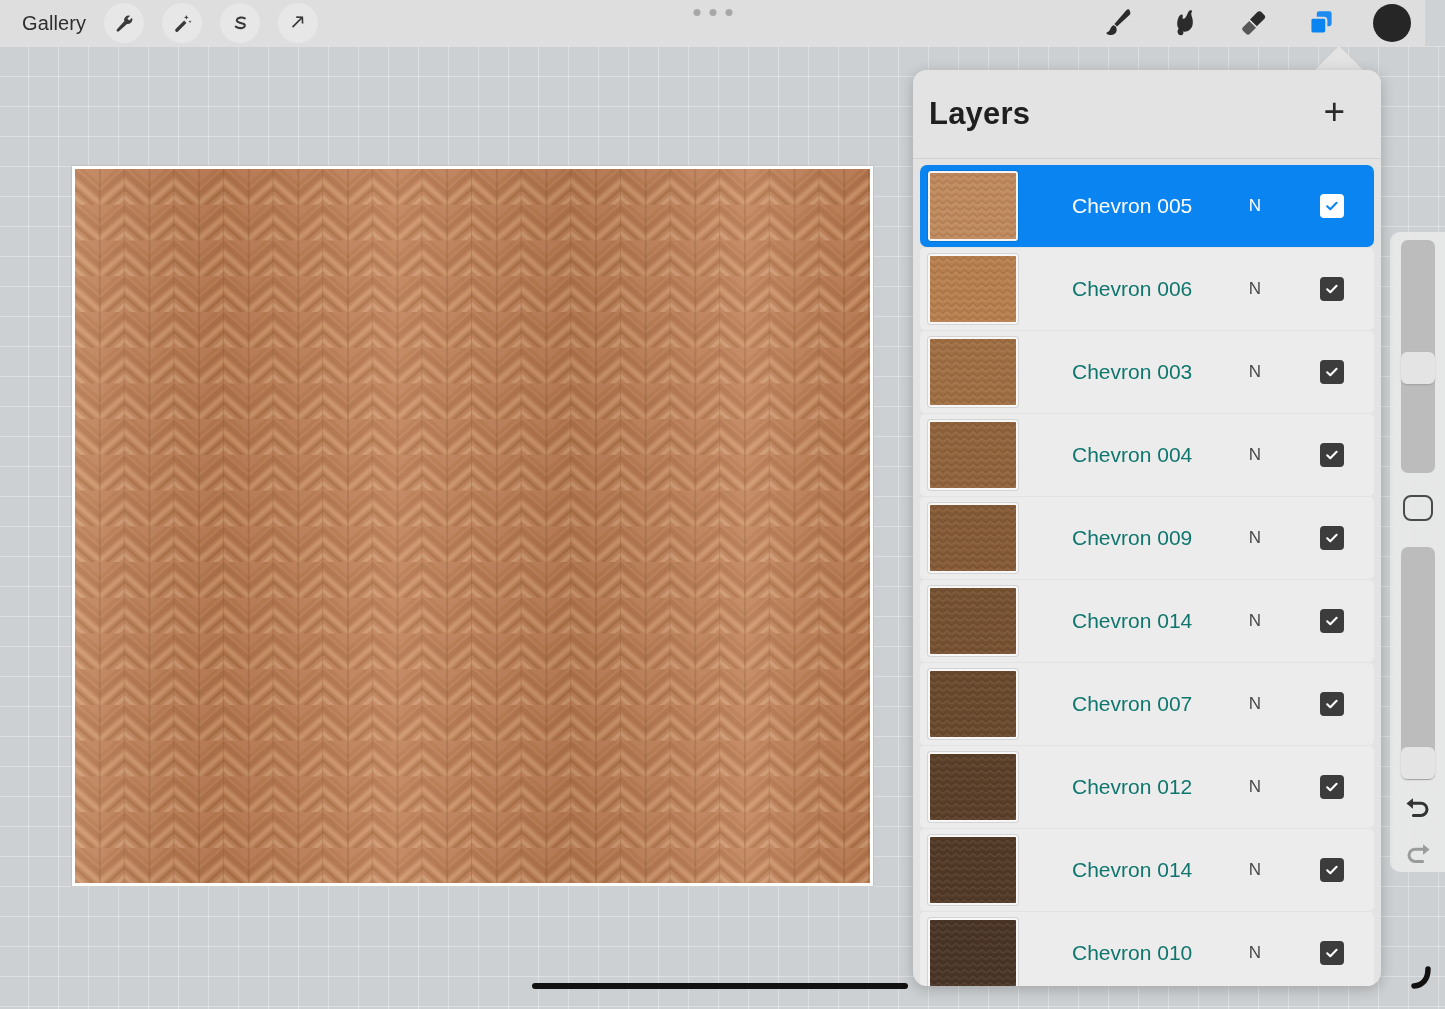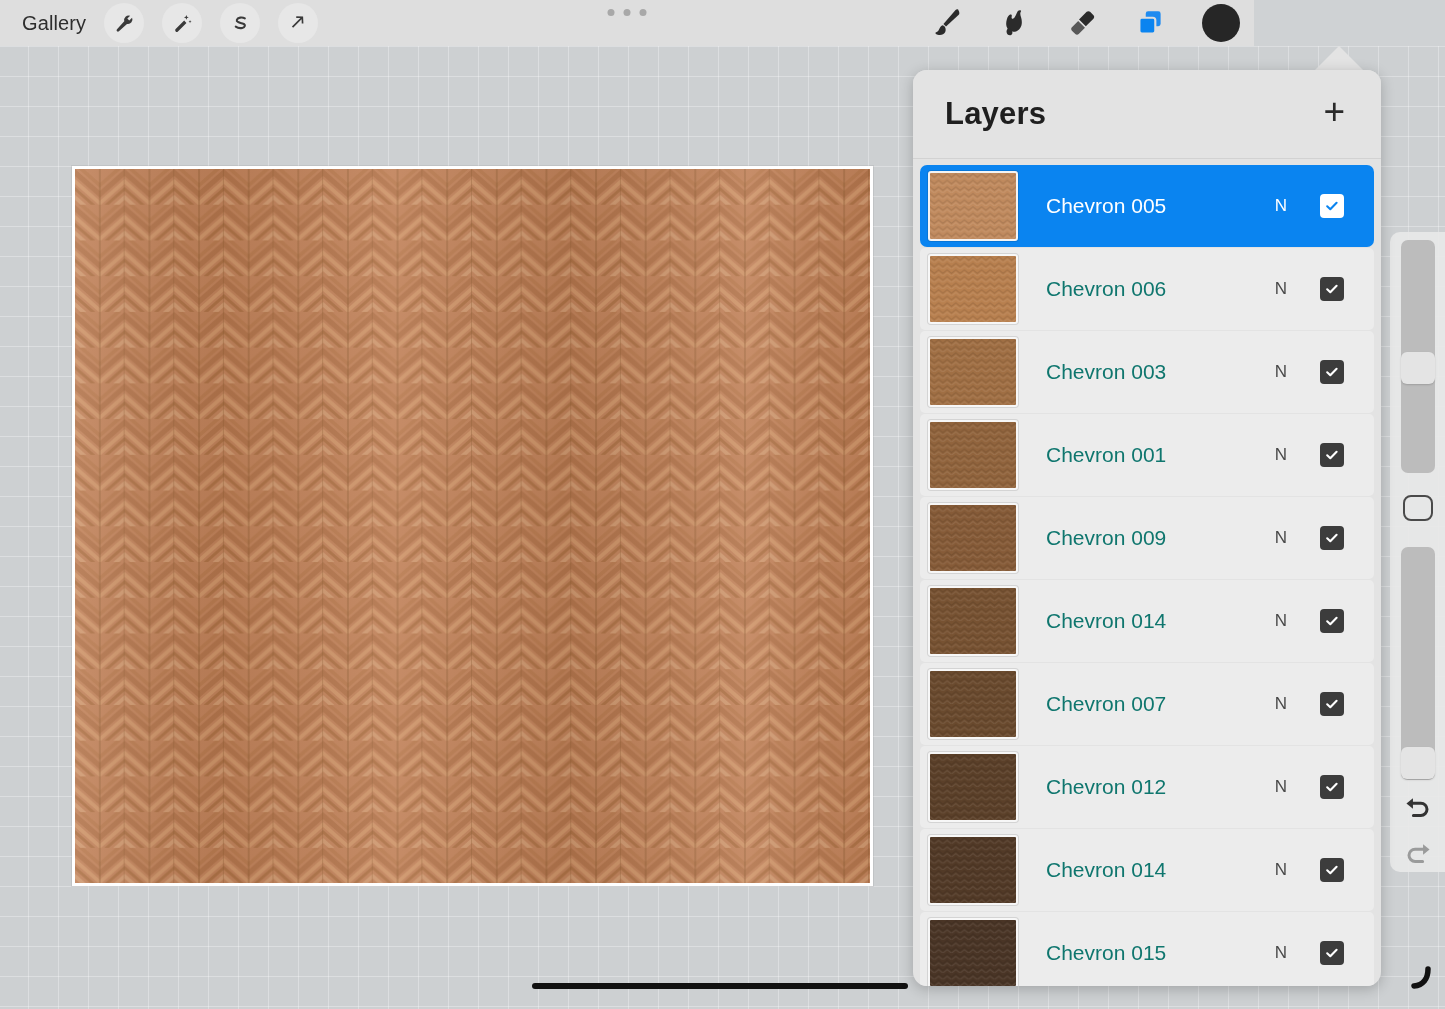--- a/index.html
+++ b/index.html
@@ -17,21 +17,21 @@
     background-color: #cdd0d2;
     background-image:
       linear-gradient(to right, rgba(255,255,255,0.30) 1px, transparent 1px),
       linear-gradient(to bottom, rgba(255,255,255,0.30) 1px, transparent 1px);
     background-size: 30px 30px;
     background-position: -2px 0px;
   }
 
   
   #topbar {
-    position: absolute; left: 0; top: 0; width: 1254px; height: 46px;
+    position: absolute; left: 0; top: 0; width: 1425px; height: 46px;
     background: #dedede;
     display: flex; align-items: center;
     z-index: 40;
   }
   #gallery-btn {
     margin-left: 22px; font-size: 20px; color: #2e2e2e; letter-spacing: .1px;
     cursor: pointer;
   }
   .round-btn {
     width: 40px; height: 40px; border-radius: 50%;
@@ -84,33 +84,33 @@
   #panel-caret {
     position: absolute; left: 1313px; top: 46px;
     width: 0; height: 0;
     border-left: 26px solid transparent;
     border-right: 26px solid transparent;
     border-bottom: 26px solid #e3e3e3;
     z-index: 34;
   }
   #panel-header {
     height: 89px; display:flex; align-items:center; justify-content: space-between;
-    padding: 0 32px 0 32px;
+    padding: 0 32px 0 16px;
     border-bottom: 1px solid #d2d2d2;
     background: #e3e3e3;
   }
   #panel-title { font-size: 31px; font-weight: bold; color: #1f1f1f; letter-spacing: .2px; }
   #add-layer { font-size: 37px; color: #2a2a2a; line-height: 1; font-weight: 300; cursor: pointer; padding: 0 4px 6px; }
 
   #layer-list { padding: 6px 7px 8px; }
   .layer-row {
     height: 82px; margin-bottom: 1px;
     display: flex; align-items: center;
     background: #ececec; border-radius: 5px;
-    cursor: pointer; position: relative;
+    cursor: pointer; position: relative; gap: 26px;
   }
   .layer-row.selected { background: #0a84f0; border-radius: 7px; }
   .thumb-wrap {
     width: 90px; height: 70px; margin-left: 8px;
     background: #f7f7f7; padding: 2px; border-radius: 3px;
     box-shadow: 0 0 0 1px rgba(0,0,0,0.10);
     flex: 0 0 auto;
   }
   .layer-row.selected .thumb-wrap { background:#f4f4f4; }
   .thumb {
@@ -350,21 +350,21 @@
                 <defs>
                   <pattern id="tp3" width="9" height="7" patternUnits="userSpaceOnUse">
                     <rect width="9" height="7" fill="#91643d"></rect>
                     <path d="M0 0 L4.5 3.6 L9 0 L9 1.6 L4.5 5.2 L0 1.6 Z" fill="#000" opacity="0.10"></path>
                     <path d="M0 3 L4.5 6.6 L9 3 L9 4.3 L4.5 7.9 L0 4.3 Z" fill="#fff" opacity="0.09"></path>
                   </pattern>
                 </defs>
                 <rect width="90" height="70" fill="url(#tp3)"></rect>
               </svg></div>
           </div>
-          <div class="layer-name">Chevron 001</div>
+          <div class="layer-name">Chevron 004</div>
           <div class="blend-mode">N</div>
           <div class="visibility">
             <svg width="16" height="16" viewBox="0 0 16 16">
               <path d="M3.2 8.3 L6.3 11.2 L12.6 4.8" fill="none" stroke-width="2.1" stroke-linecap="round" stroke-linejoin="round"></path>
             </svg>
           </div>
         </div>
         <div class="layer-row">
           <div class="thumb-wrap">
             <div class="thumb"><svg width="100%" height="100%" viewBox="0 0 90 70" preserveAspectRatio="none">
@@ -476,21 +476,21 @@
                 <defs>
                   <pattern id="tp9" width="9" height="7" patternUnits="userSpaceOnUse">
                     <rect width="9" height="7" fill="#4a3526"></rect>
                     <path d="M0 0 L4.5 3.6 L9 0 L9 1.6 L4.5 5.2 L0 1.6 Z" fill="#000" opacity="0.10"></path>
                     <path d="M0 3 L4.5 6.6 L9 3 L9 4.3 L4.5 7.9 L0 4.3 Z" fill="#fff" opacity="0.09"></path>
                   </pattern>
                 </defs>
                 <rect width="90" height="70" fill="url(#tp9)"></rect>
               </svg></div>
           </div>
-          <div class="layer-name">Chevron 015</div>
+          <div class="layer-name">Chevron 010</div>
           <div class="blend-mode">N</div>
           <div class="visibility">
             <svg width="16" height="16" viewBox="0 0 16 16">
               <path d="M3.2 8.3 L6.3 11.2 L12.6 4.8" fill="none" stroke-width="2.1" stroke-linecap="round" stroke-linejoin="round"></path>
             </svg>
           </div>
         </div>
       </div>
   </div>
 

